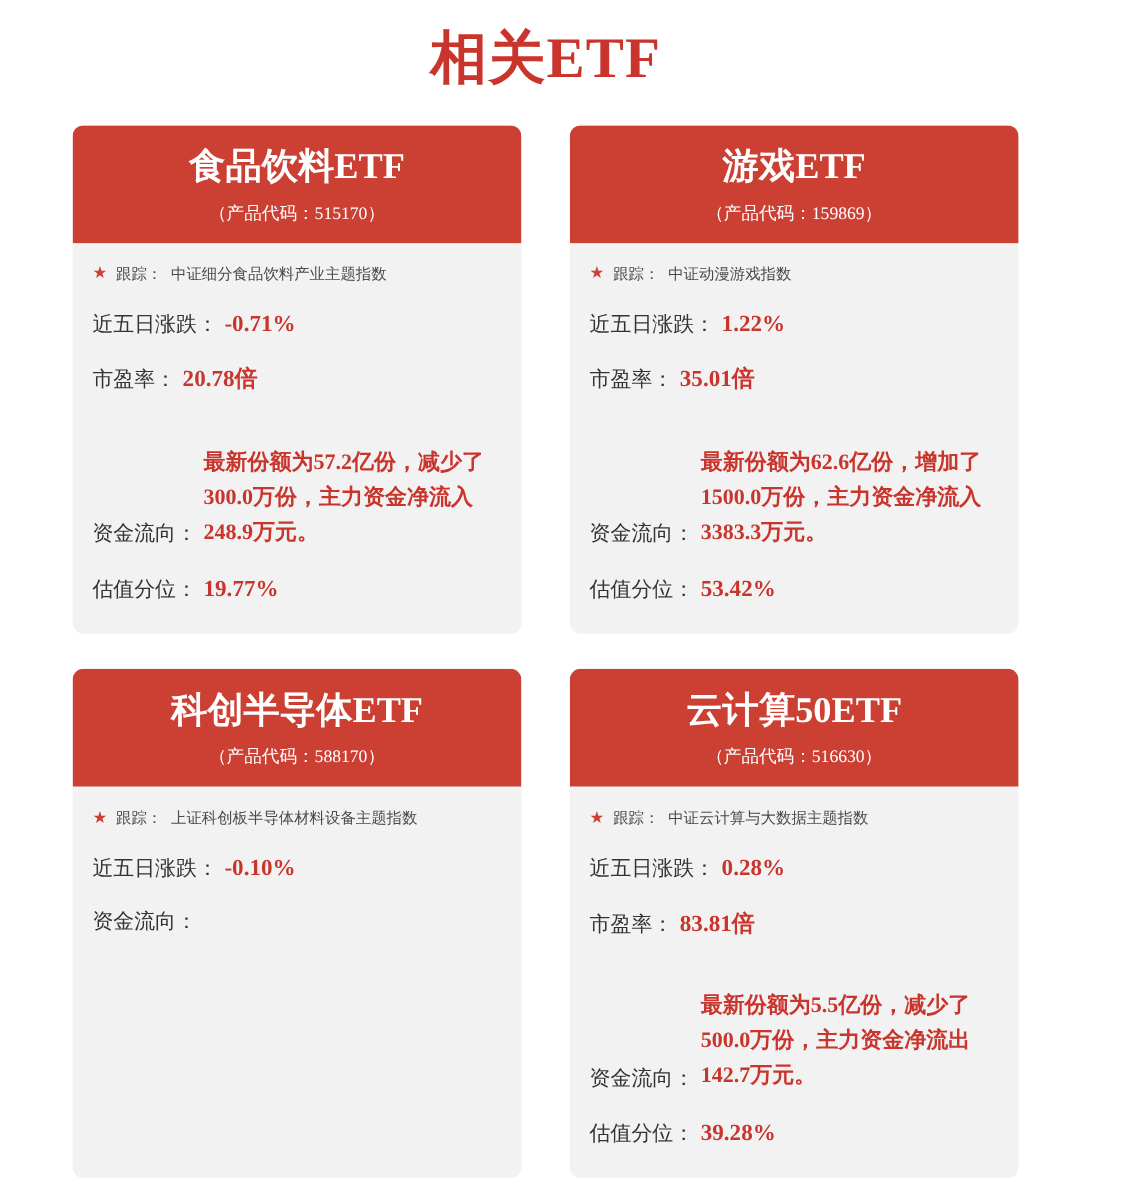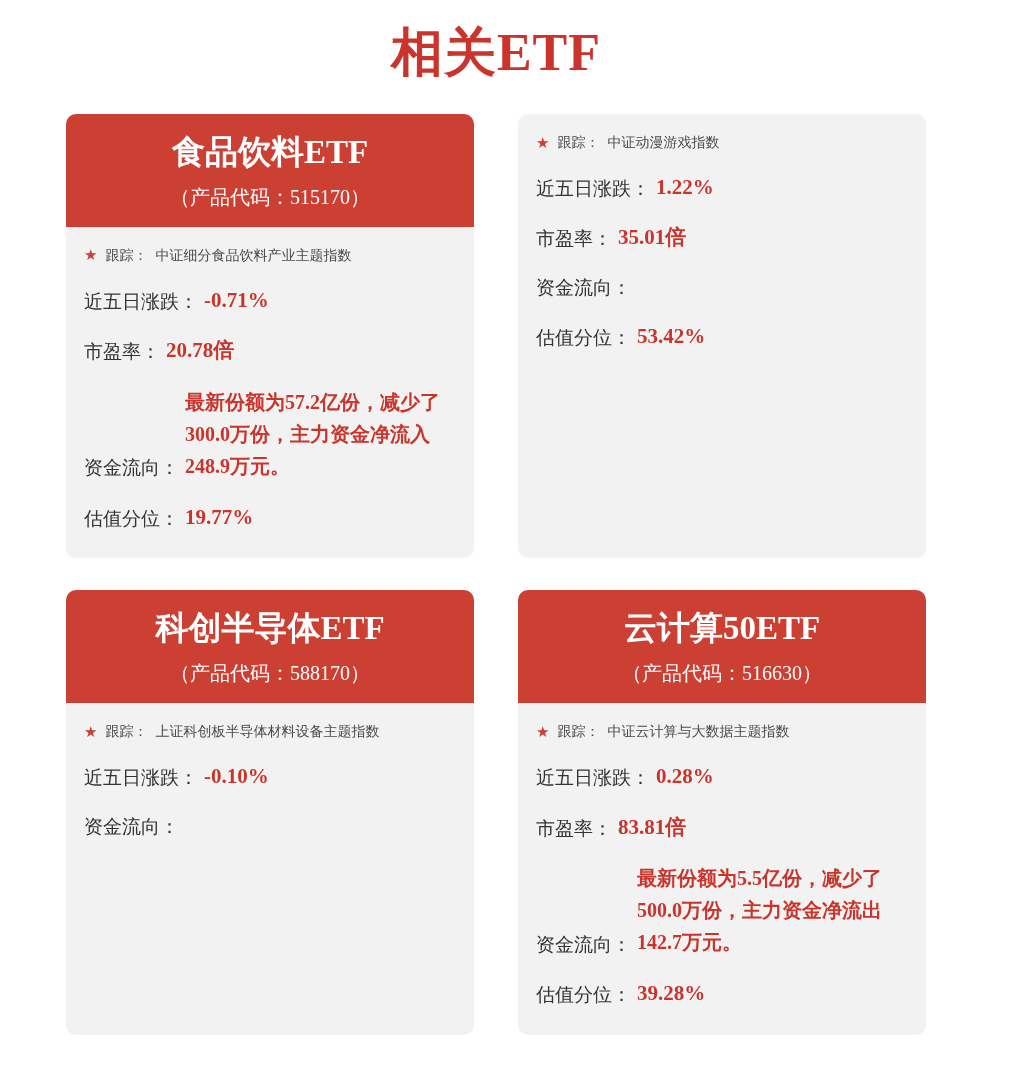--- a/index.html
+++ b/index.html
@@ -51,21 +51,21 @@
     text-align: center;
   }
   .card-name {
     font-size: 33px;
     font-weight: bold;
     line-height: 1.15;
     white-space: nowrap;
     overflow: hidden;
   }
   .card-code {
-    font-size: 20px;
+    font-size: 16px;
     margin-top: 12px;
     font-weight: normal;
   }
   .card-body {
     padding: 14px 18px 16px 18px;
     flex: 1 1 auto;
   }
   .track-row {
     display: flex;
     align-items: center;
@@ -97,20 +97,21 @@
   }
   .row-value {
     color: #c9352c;
     font-size: 21px;
     font-weight: bold;
     margin-left: 6px;
   }
   .row-value.flow {
     font-size: 20px;
     line-height: 1.6;
+    margin-top: 24px;
   }
 </style>
 </head>
 <body>
 
 <div class="page">
 
   <h1 class="page-title">相关ETF</h1>
 
   <div class="grid">
@@ -141,36 +142,43 @@
           <span class="row-value flow">最新份额为57.2亿份，减少了300.0万份，主力资金净流入248.9万元。</span>
         </div>
         <div class="row">
           <span class="row-label">估值分位：</span>
           <span class="row-value">19.77%</span>
         </div>
       </div>
     </div>
 
     <div class="card">
+      <div class="card-head">
+        <div class="card-name">游戏ETF</div>
+        <div class="card-code">
+          <span>（产品代码：</span><span>159869</span><span>）</span>
+        </div>
+      </div>
       <div class="card-body">
         <div class="track-row">
           <span class="star-icon">★</span>
           <span class="track-text">跟踪：</span>
           <span class="track-text">中证动漫游戏指数</span>
         </div>
         <div class="row">
           <span class="row-label">近五日涨跌：</span>
           <span class="row-value">1.22%</span>
         </div>
         <div class="row">
           <span class="row-label">市盈率：</span>
           <span class="row-value">35.01倍</span>
         </div>
         <div class="row">
           <span class="row-label">资金流向：</span>
+          <span class="row-value flow">最新份额为62.6亿份，增加了1500.0万份，主力资金净流入3383.3万元。</span>
         </div>
         <div class="row">
           <span class="row-label">估值分位：</span>
           <span class="row-value">53.42%</span>
         </div>
       </div>
     </div>
 
     <div class="card">
       <div class="card-head">

